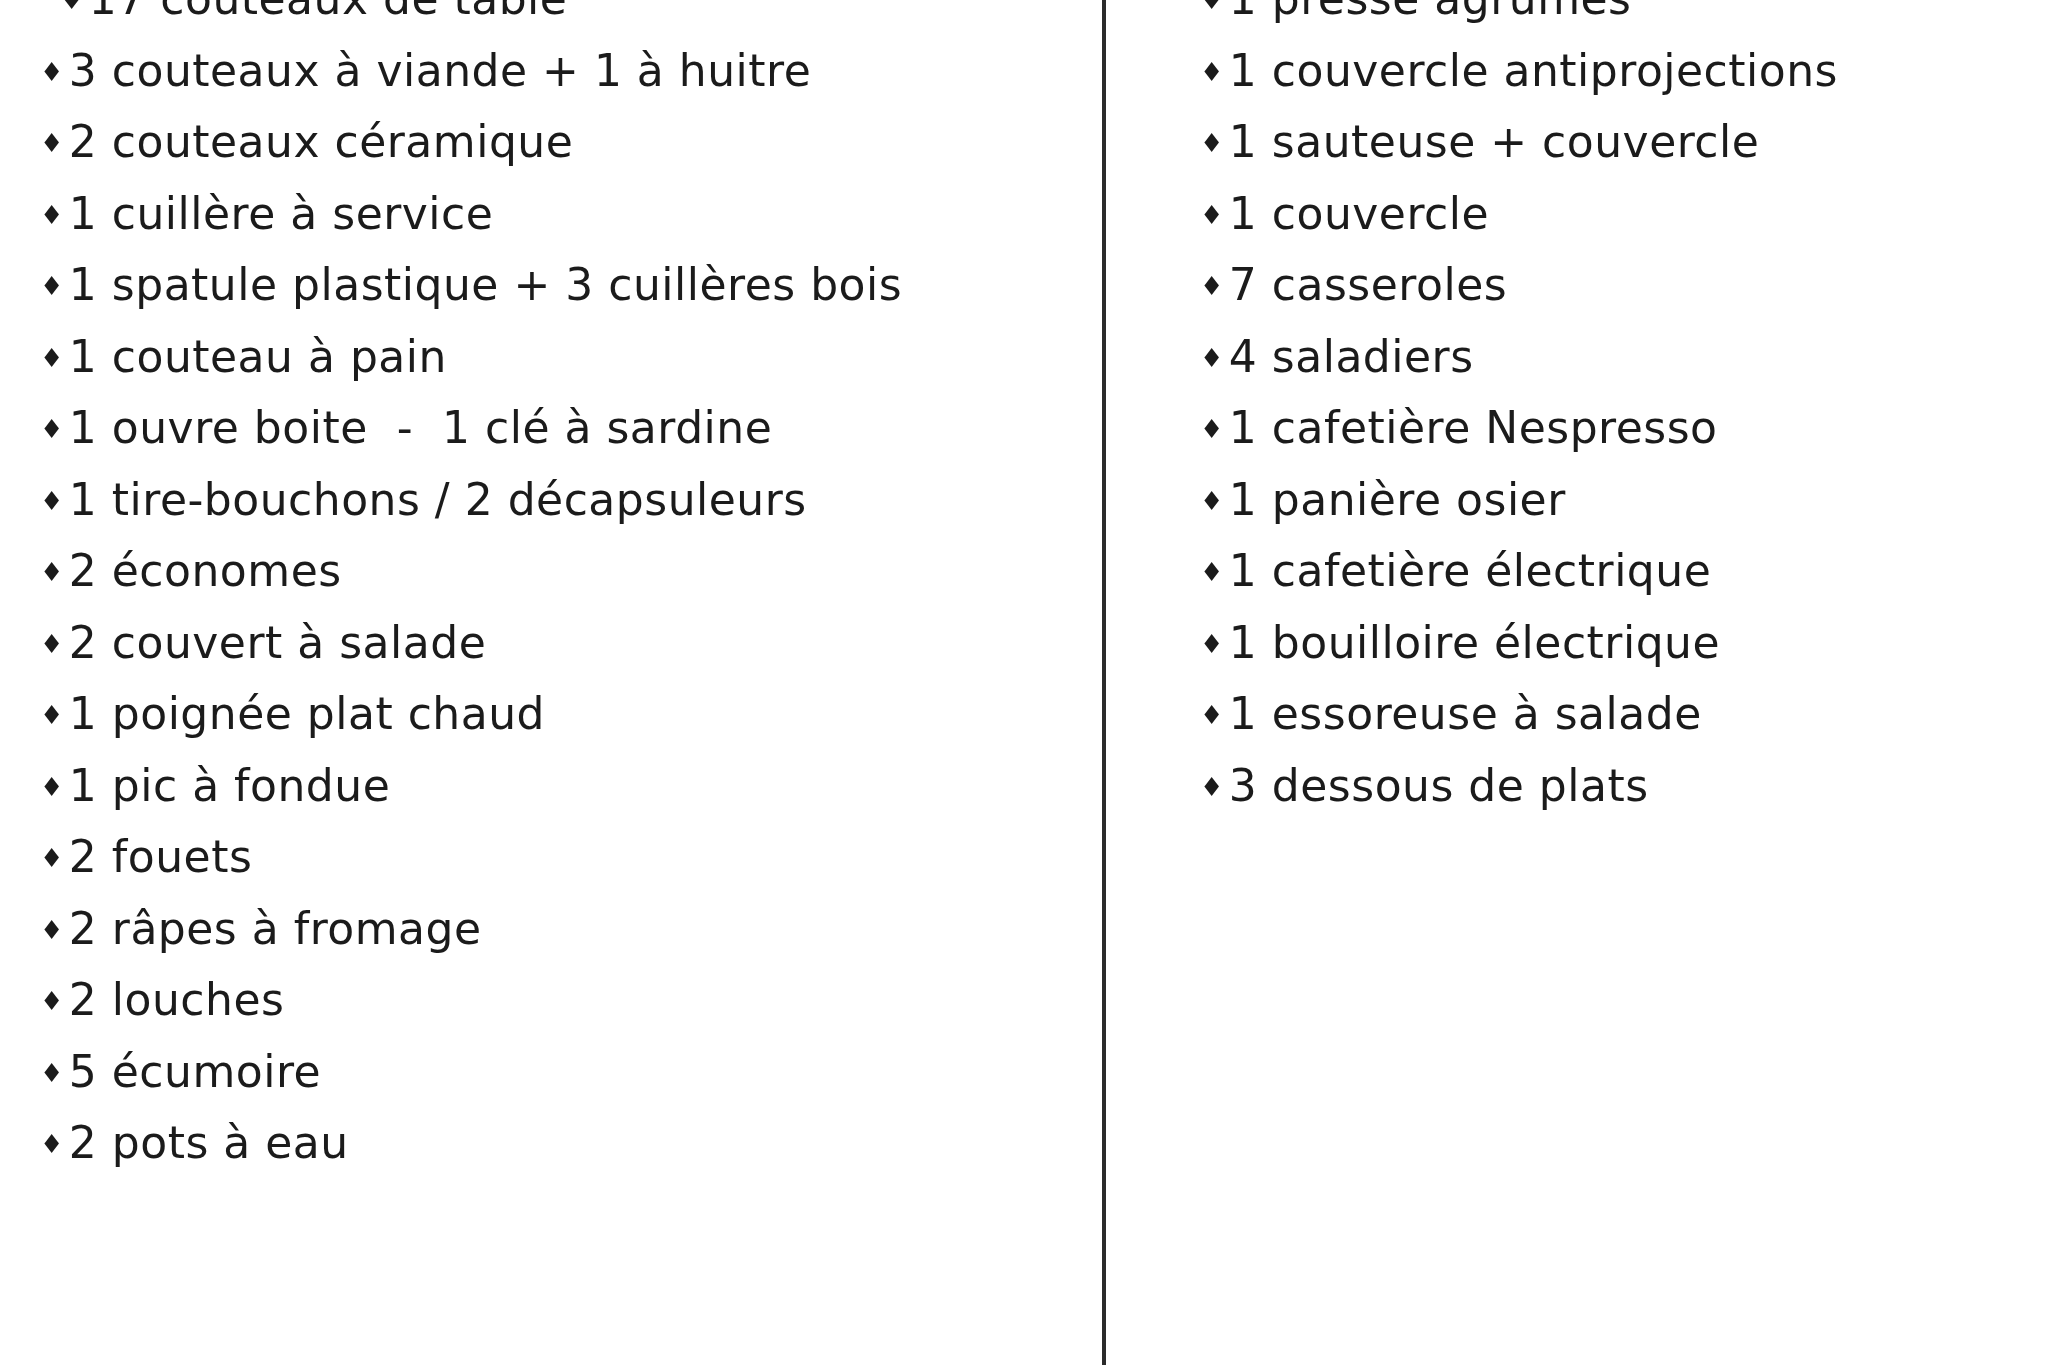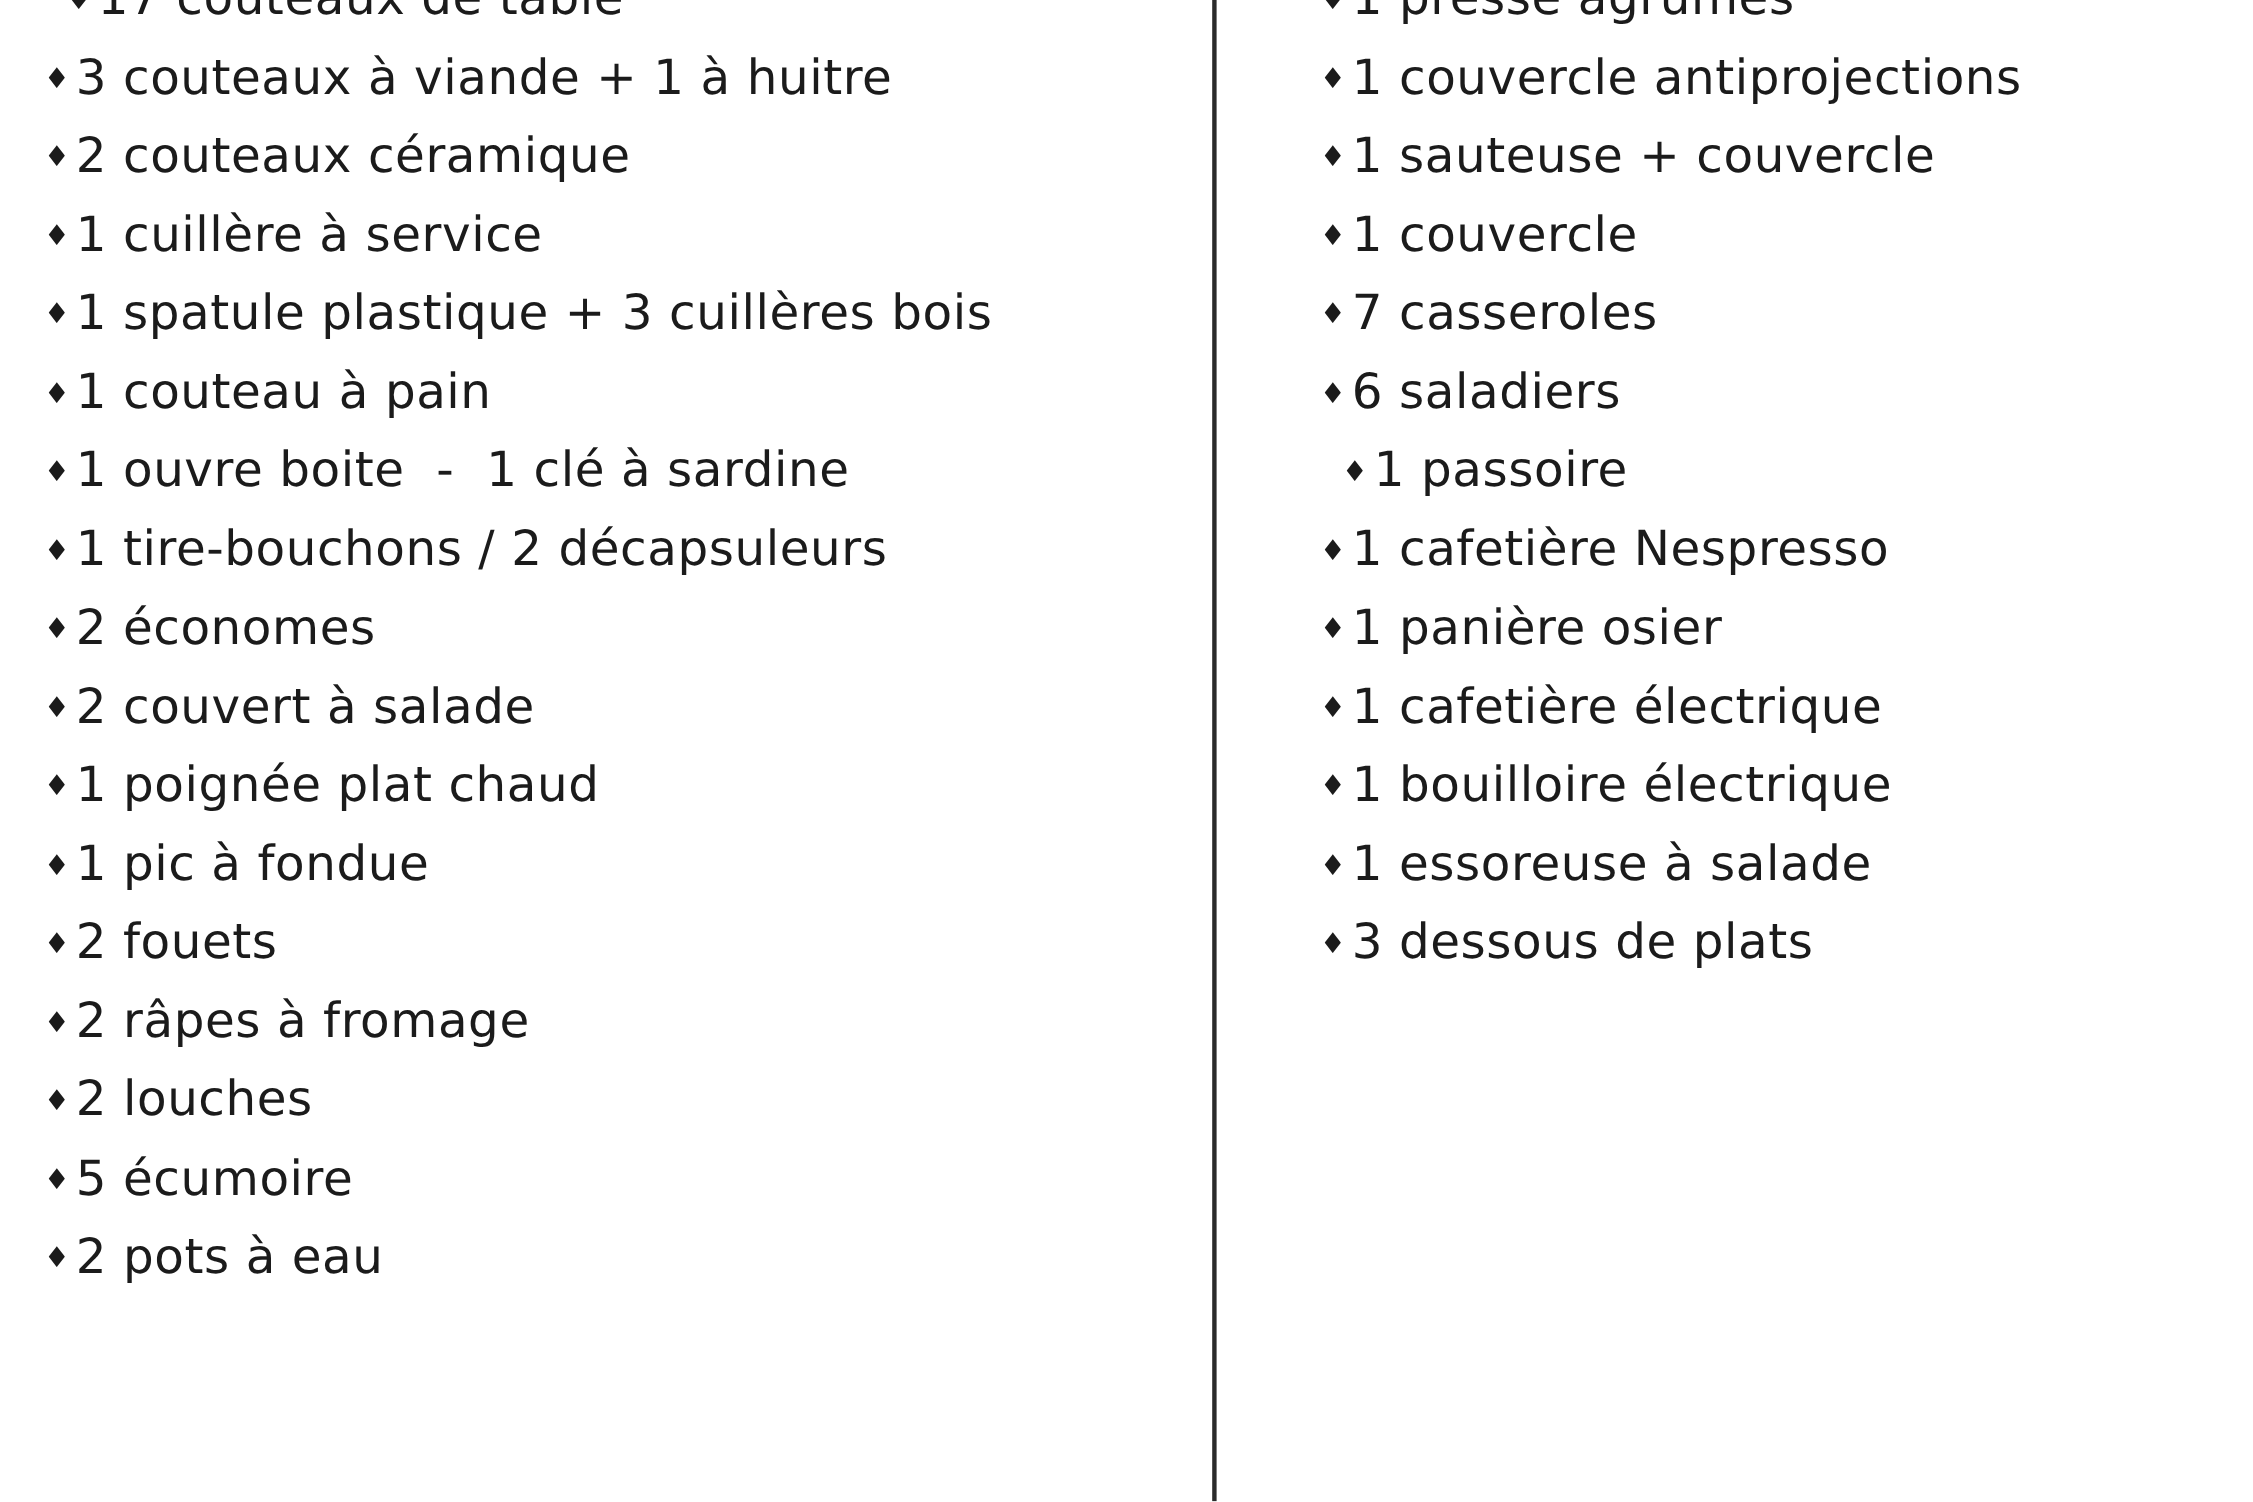--- a/index.html
+++ b/index.html
@@ -69,22 +69,21 @@
     </div>
 
   <div class="divider" style="left: 1102px; width: 4px; background: rgb(43, 43, 43);"></div>
 
   <div class="list right">
       <div class="line"><span class="bullet">♦</span><span>1 presse agrumes</span></div>
       <div class="line"><span class="bullet">♦</span><span>1 couvercle antiprojections</span></div>
       <div class="line"><span class="bullet">♦</span><span>1 sauteuse + couvercle</span></div>
       <div class="line"><span class="bullet">♦</span><span>1 couvercle</span></div>
       <div class="line"><span class="bullet">♦</span><span>7 casseroles</span></div>
-      <div class="line"><span class="bullet">♦</span><span>6 saladiers</span></div>
-      <div class="line indent"><span class="bullet">♦</span><span>1 passoire</span></div>
+      <div class="line"><span class="bullet">♦</span><span>4 saladiers</span></div>
       <div class="line"><span class="bullet">♦</span><span>1 cafetière Nespresso</span></div>
       <div class="line"><span class="bullet">♦</span><span>1 panière osier</span></div>
       <div class="line"><span class="bullet">♦</span><span>1 cafetière électrique</span></div>
       <div class="line"><span class="bullet">♦</span><span>1 bouilloire électrique</span></div>
       <div class="line"><span class="bullet">♦</span><span>1 essoreuse à salade</span></div>
       <div class="line"><span class="bullet">♦</span><span>3 dessous de plats</span></div>
     </div>
 </div>
 
 </body></html>

